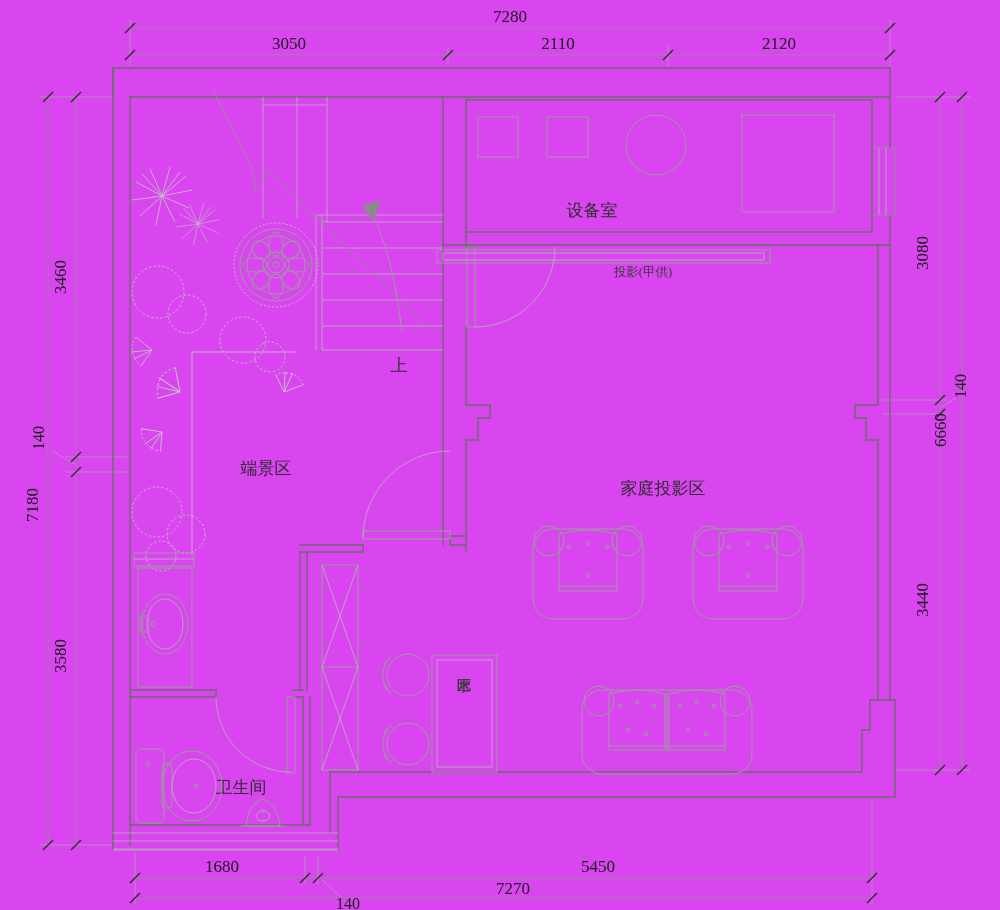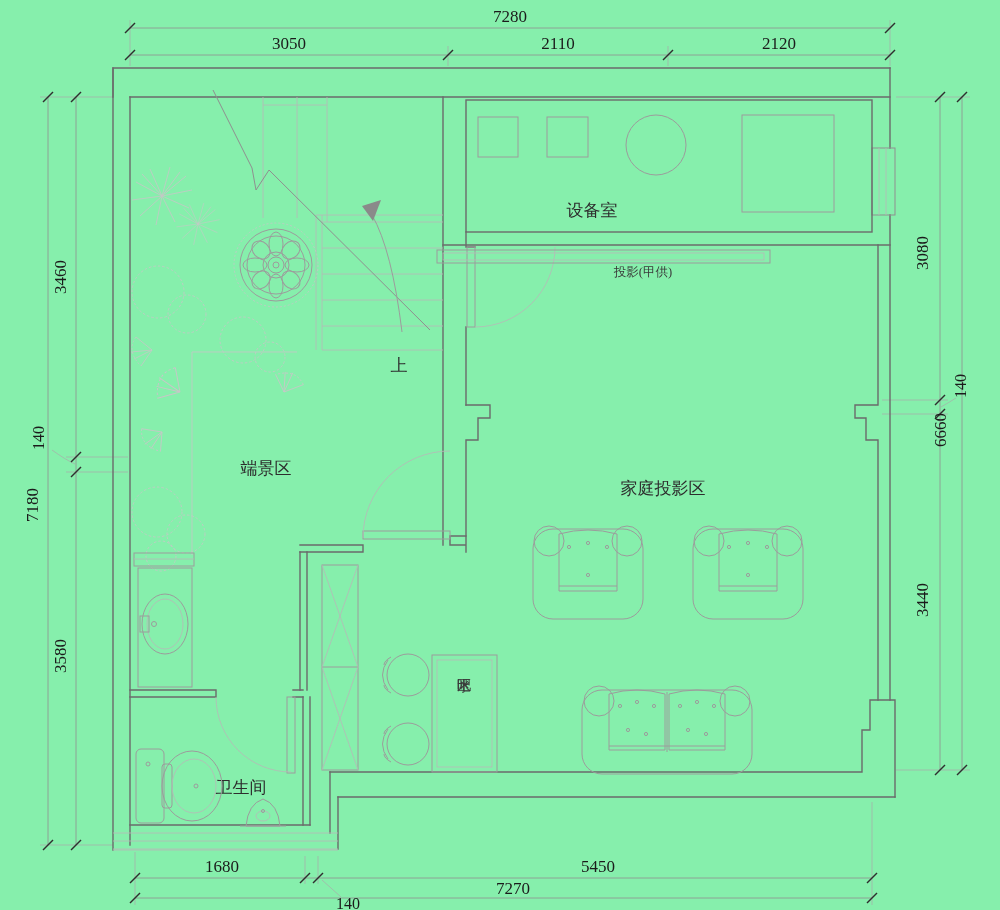--- a/index.html
+++ b/index.html
@@ -1,16 +1,16 @@
 <!DOCTYPE html>
 <html><head>
 <meta charset="utf-8">
 <style>
   html,body{margin:0;padding:0;background:#ffffff;}
-  #stage{position:relative;width:1000px;height:910px;background:#86efac;overflow:hidden;}
+  #stage{position:relative;width:1000px;height:910px;background:#d946ef;overflow:hidden;}
   svg{display:block;}
   .wall{stroke:#6b6b6b;stroke-width:1.4;fill:none;stroke-linecap:square;}
   .wall2{stroke:#8f8f8f;stroke-width:1;fill:none;}
   .furn{stroke:#9c9c9c;stroke-width:1;fill:none;}
   .lite{stroke:#b8b8b8;stroke-width:.8;fill:none;}
   .plant{stroke:#c7c7c7;stroke-width:.8;fill:none;}
   .dim{stroke:#8f8f8f;stroke-width:.8;fill:none;}
   .ext{stroke:#ababab;stroke-width:.7;fill:none;}
   .tick{stroke:#2f2f2f;stroke-width:1.5;}
   .num{font-family:"Liberation Serif",serif;font-size:17px;fill:#1b1b1b;}

